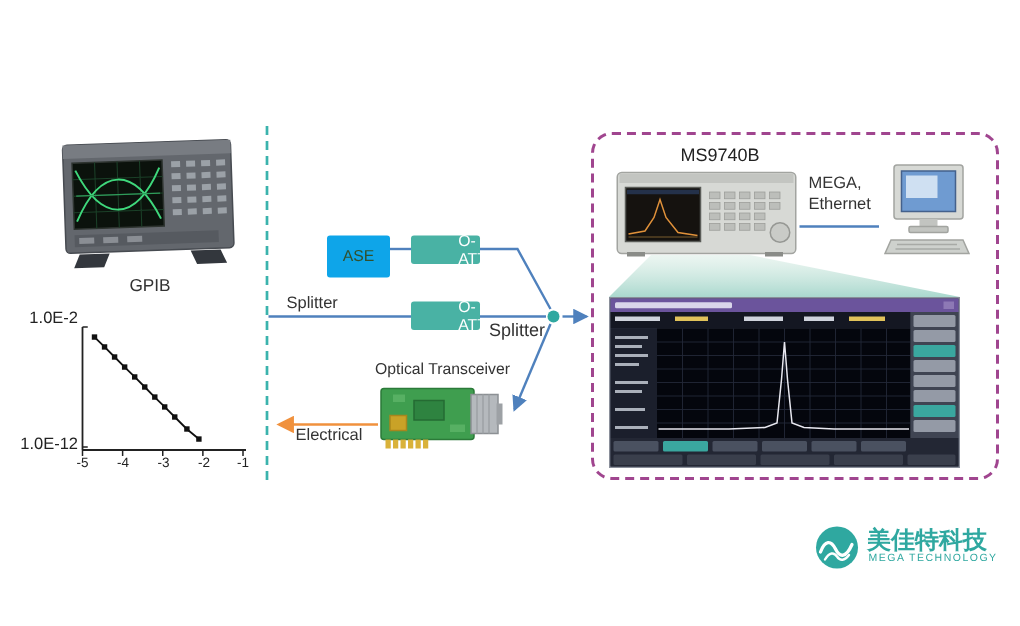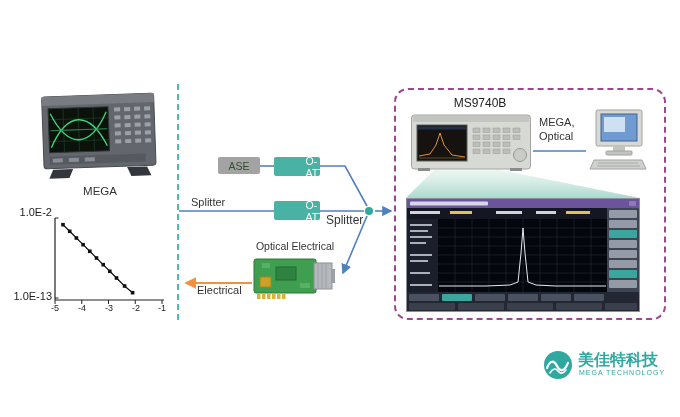--- a/index.html
+++ b/index.html
@@ -4,21 +4,21 @@
 <style>
   * { margin:0; padding:0; box-sizing:border-box; }
   html,body { background:#fff; }
   body { font-family:"Liberation Sans", sans-serif; }
   .canvas { position:relative; width:680px; height:417px; background:#fff; overflow:hidden; }
   .abs { position:absolute; }
   .lbl { position:absolute; color:#333; font-size:11px; line-height:1.15; white-space:nowrap; }
   .lbl-center { text-align:center; }
   .node { position:absolute; display:flex; align-items:center; justify-content:center;
           font-size:10.5px; border-radius:2px; }
-  .node-ase   { background:#a3a3a3; color:#31502c; width:42px; height:17px; }
+  .node-ase   { background:#0ea5e9; color:#31502c; width:42px; height:28px; }
   .node-oatt  { background:#49b2a4; color:#ffffff; width:46px; height:19px;padding-left:36px; }
   .purple-box { position:absolute; left:394px; top:88px; width:272px; height:232px;
                 border:2px dashed #a0458f; border-radius:14px; }
   .tick { position:absolute; width:18px; text-align:center; font-size:9px; color:#222; }
   .ylab { position:absolute; font-size:11px; color:#222; text-align:right; }
   .logo-cn { position:absolute; left:578px; top:350px; font-size:16px; font-weight:bold; color:#2fa8a0; }
   .logo-en { position:absolute; left:579px; top:369px; font-size:7px; letter-spacing:1px; color:#2fa8a0; }
 </style>
 </head>
 <body>
@@ -87,24 +87,24 @@
           <rect x="107" y="48" width="6" height="4"></rect>
       </g>
       <rect x="11" y="63" width="96" height="8" fill="#565a60"></rect>
       <rect x="14" y="65" width="10" height="4" fill="#8a8e94"></rect>
       <rect x="30" y="65" width="10" height="4" fill="#8a8e94"></rect>
       <rect x="46" y="65" width="10" height="4" fill="#8a8e94"></rect>
       <polygon points="14,76 34,76 30,85 10,85" fill="#33373d"></polygon>
       <polygon points="88,76 108,76 112,85 92,85" fill="#33373d"></polygon>
     </g>
   </svg>
-  <div class="lbl lbl-center" style="left:60px;top:185px;width:80px;font-size:11.5px">MEGA</div>
+  <div class="lbl lbl-center" style="left:60px;top:185px;width:80px;font-size:11.5px">GPIB</div>
 
   <div class="ylab" style="left:12px;top:206px;width:40px">1.0E-2</div>
-  <div class="ylab" style="left:6px;top:290px;width:46px">1.0E-13</div>
+  <div class="ylab" style="left:6px;top:290px;width:46px">1.0E-12</div>
   <svg id="ber-plot" class="abs" style="left:54px;top:216px" width="114" height="92" viewBox="0 0 114 92">
     <line x1="1" y1="2" x2="1" y2="84" stroke="#222" stroke-width="1.2"></line>
     <line x1="1" y1="84" x2="110" y2="84" stroke="#222" stroke-width="1.2"></line>
     <g stroke="#222" stroke-width="1">
       <line x1="1" y1="84" x2="1" y2="88"></line>
       <line x1="27.75" y1="84" x2="27.75" y2="88"></line>
       <line x1="54.5" y1="84" x2="54.5" y2="88"></line>
       <line x1="81.25" y1="84" x2="81.25" y2="88"></line>
       <line x1="108" y1="84" x2="108" y2="88"></line>
       <line x1="1" y1="2" x2="4.5" y2="2"></line>
@@ -128,21 +128,21 @@
   <div class="tick" style="left:100px;top:303px">-3</div>
   <div class="tick" style="left:127px;top:303px">-2</div>
   <div class="tick" style="left:153px;top:303px">-1</div>
 
   <div class="node node-ase" style="left:218px;top:157px">ASE</div>
   <div class="node node-oatt" style="left:274px;top:157px">O-ATT</div>
   <div class="node node-oatt" style="left:274px;top:201px">O-ATT</div>
   <div class="lbl" style="left:191px;top:196px">Splitter</div>
   <div class="lbl" style="left:326px;top:214px;font-size:12px">Splitter</div>
   <div class="lbl" style="left:197px;top:284px">Electrical</div>
-  <div class="lbl lbl-center" style="left:240px;top:240px;width:110px;font-size:10.5px">Optical Electrical</div>
+  <div class="lbl lbl-center" style="left:240px;top:240px;width:110px;font-size:10.5px">Optical Transceiver</div>
 
   <svg class="abs" style="left:252px;top:250px" width="84" height="54" viewBox="0 0 84 54">
     <rect x="2" y="9" width="62" height="34" rx="2" fill="#3f9e4f" stroke="#2b7a38"></rect>
     <g fill="#d9b23a">
       <rect x="5" y="43" width="3.5" height="6"></rect>
         <rect x="10" y="43" width="3.5" height="6"></rect>
       <rect x="15" y="43" width="3.5" height="6"></rect>
         <rect x="20" y="43" width="3.5" height="6"></rect>
       <rect x="25" y="43" width="3.5" height="6"></rect>
         <rect x="30" y="43" width="3.5" height="6"></rect>
@@ -184,21 +184,21 @@
         <rect x="83" y="37" width="7" height="4.5"></rect>
         <rect x="93" y="37" width="7" height="4.5"></rect>
     </g>
     <circle cx="110" cy="43" r="6.5" fill="#c9cbc7" stroke="#96989 4"></circle>
     <circle cx="110" cy="43" r="6.5" fill="#c9cbc7" stroke="#969894"></circle>
     <rect x="8" y="56" width="12" height="3" fill="#8a8c88"></rect>
     <rect x="100" y="56" width="12" height="3" fill="#8a8c88"></rect>
   </svg>
 
   <div class="lbl" style="left:539px;top:116px">MEGA,</div>
-  <div class="lbl" style="left:539px;top:130px">Optical</div>
+  <div class="lbl" style="left:539px;top:130px">Ethernet</div>
 
   <svg class="abs" style="left:586px;top:108px" width="64" height="66" viewBox="0 0 64 66">
     <rect x="10" y="2" width="46" height="36" rx="2" fill="#d7d9d5" stroke="#a2a4a0"></rect>
     <rect x="15" y="6" width="36" height="27" fill="#6f9bd1" stroke="#44618c"></rect>
     <rect x="18" y="9" width="21" height="15" fill="#cfe0f2"></rect>
     <rect x="27" y="38" width="12" height="5" fill="#c2c4c0"></rect>
     <rect x="20" y="43" width="26" height="4" rx="1" fill="#c2c4c0" stroke="#a2a4a0"></rect>
     <polygon points="8,52 56,52 60,61 4,61" fill="#ced1cd" stroke="#a2a4a0"></polygon>
     <path d="M12 55H52M11 58H54" stroke="#a8aaa6" stroke-width="1"></path>
   </svg>

